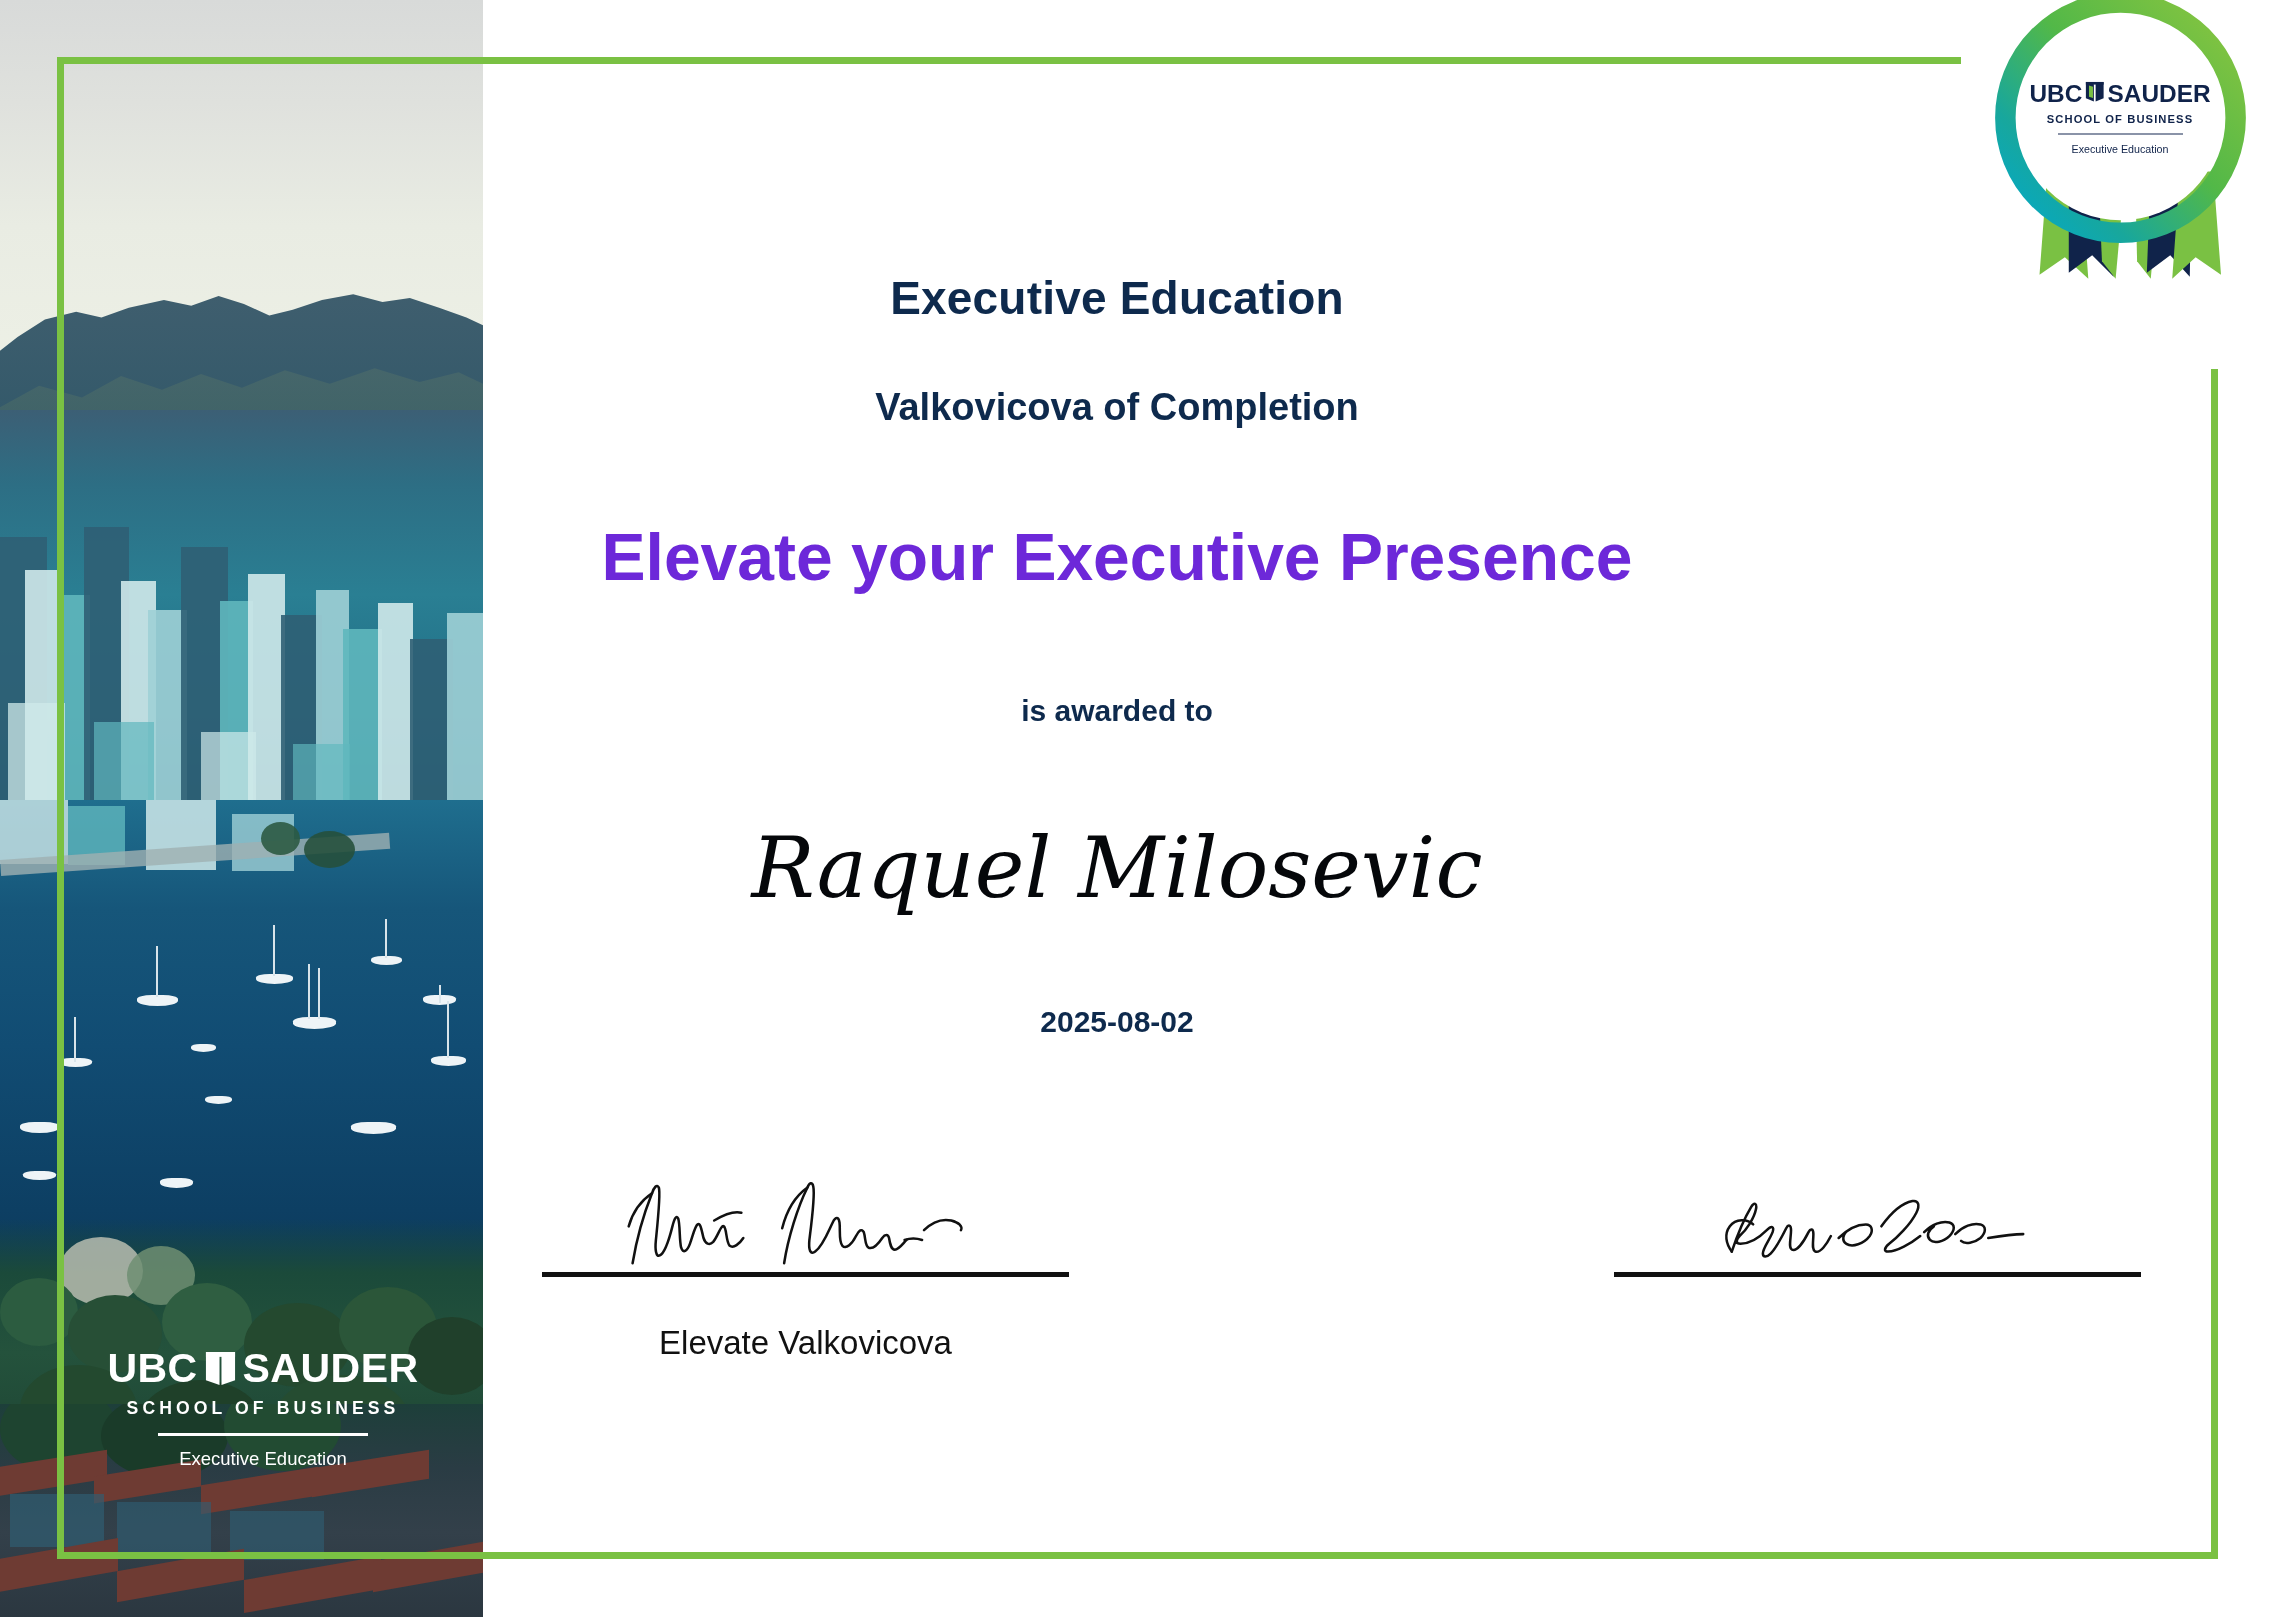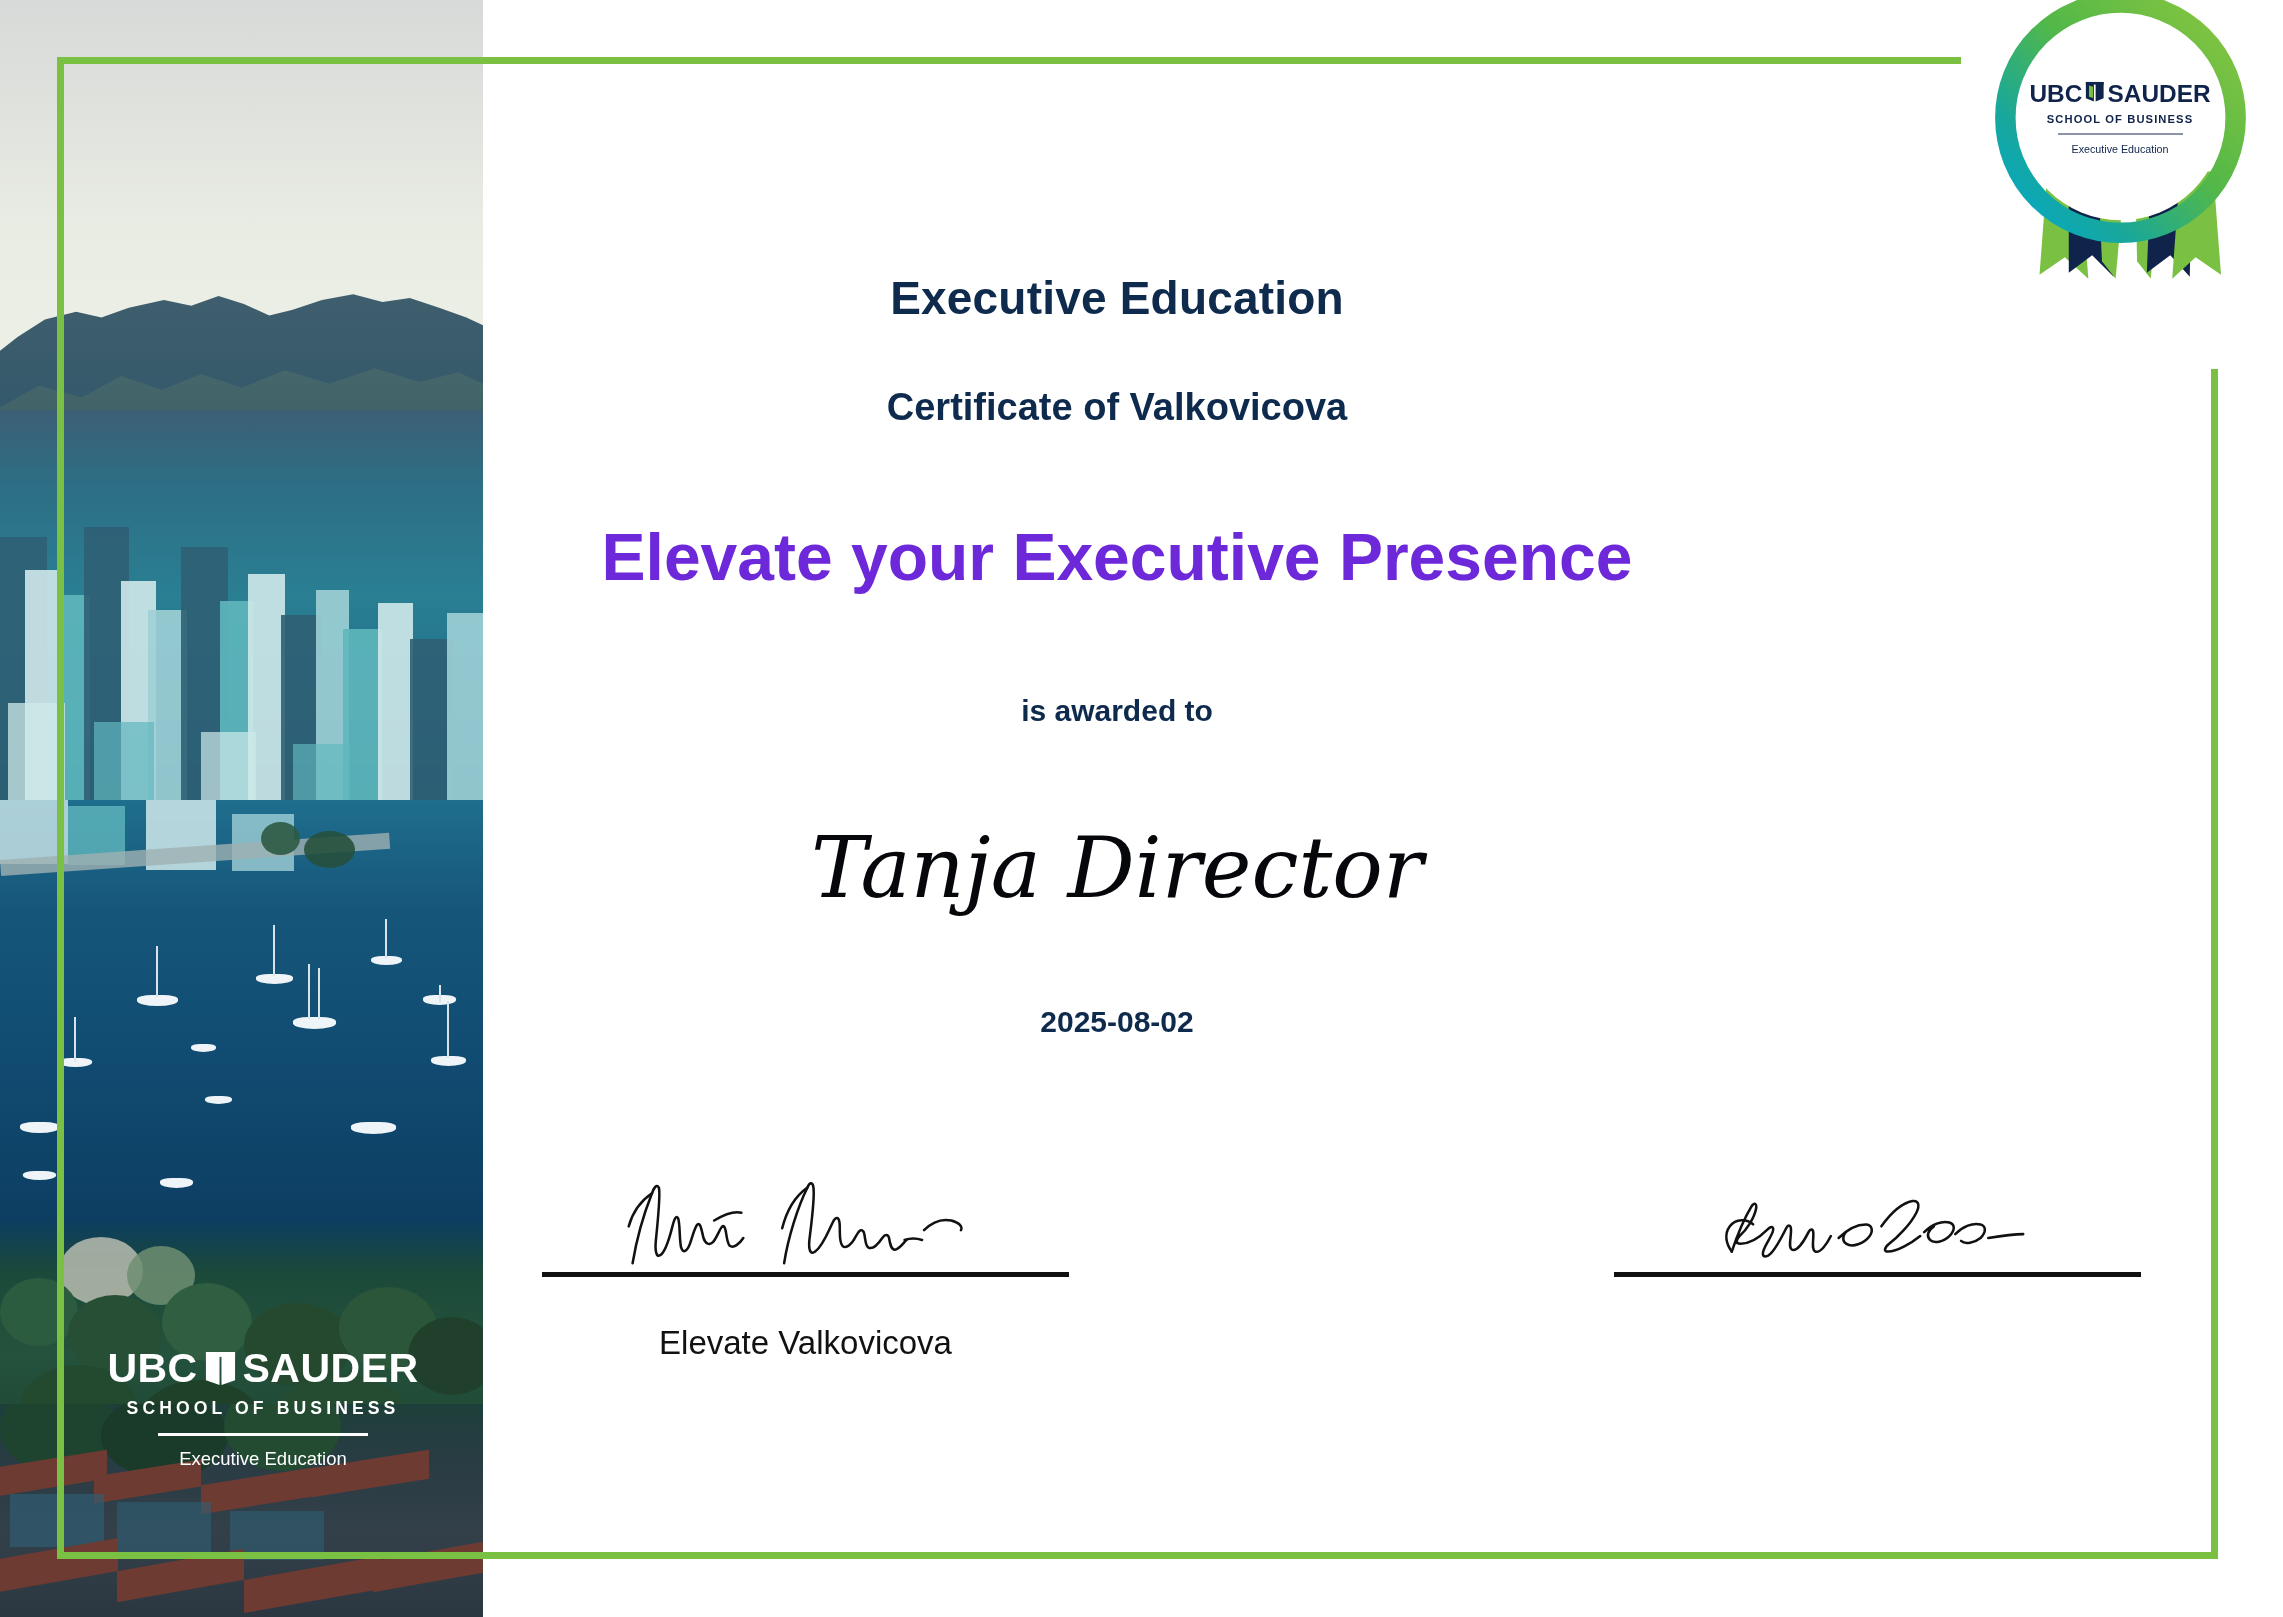--- a/index.html
+++ b/index.html
@@ -244,27 +244,27 @@
     <div style="font-size:11.2px;font-weight:bold;letter-spacing:1.1px;margin-top:4.9px;">SCHOOL OF BUSINESS</div>
     <div style="height:1.5px;background:#8a93a8;width:125px;margin:8.8px auto 0;"></div>
     <div style="font-size:10.7px;margin-top:7.8px;">Executive Education</div>
   </div>
 </div>
 
 <div id="content">
 
   <div class="center" id="line-exec-ed">Executive Education</div>
 
-  <div class="center" id="line-cert">Certificate of Valkovicova</div>
+  <div class="center" id="line-cert">Valkovicova of Completion</div>
 
   <div class="center" id="line-course">Elevate your Executive Presence</div>
 
   <div class="center" id="line-awarded">is awarded to</div>
 
-  <div class="center" id="line-name">Tanja Director</div>
+  <div class="center" id="line-name">Raquel Milosevic</div>
 
   <div class="center" id="line-date">2025-08-02</div>
 
   <div class="sig-block" id="sig-left">
     <div class="sig-img">
       <svg viewBox="0 0 540 105" width="527" height="102">
         <g fill="none" stroke="#111" stroke-width="2.6" stroke-linecap="round">
           <path d="M92,96 C96,72 104,44 112,24 C114,18 117,14 119,18 C121,24 118,52 116,72
                    C115,82 116,90 120,88 C126,85 130,70 133,58 C135,50 137,46 139,50
                    C141,56 140,72 142,80 C144,86 148,84 151,76 C154,68 156,58 159,56

